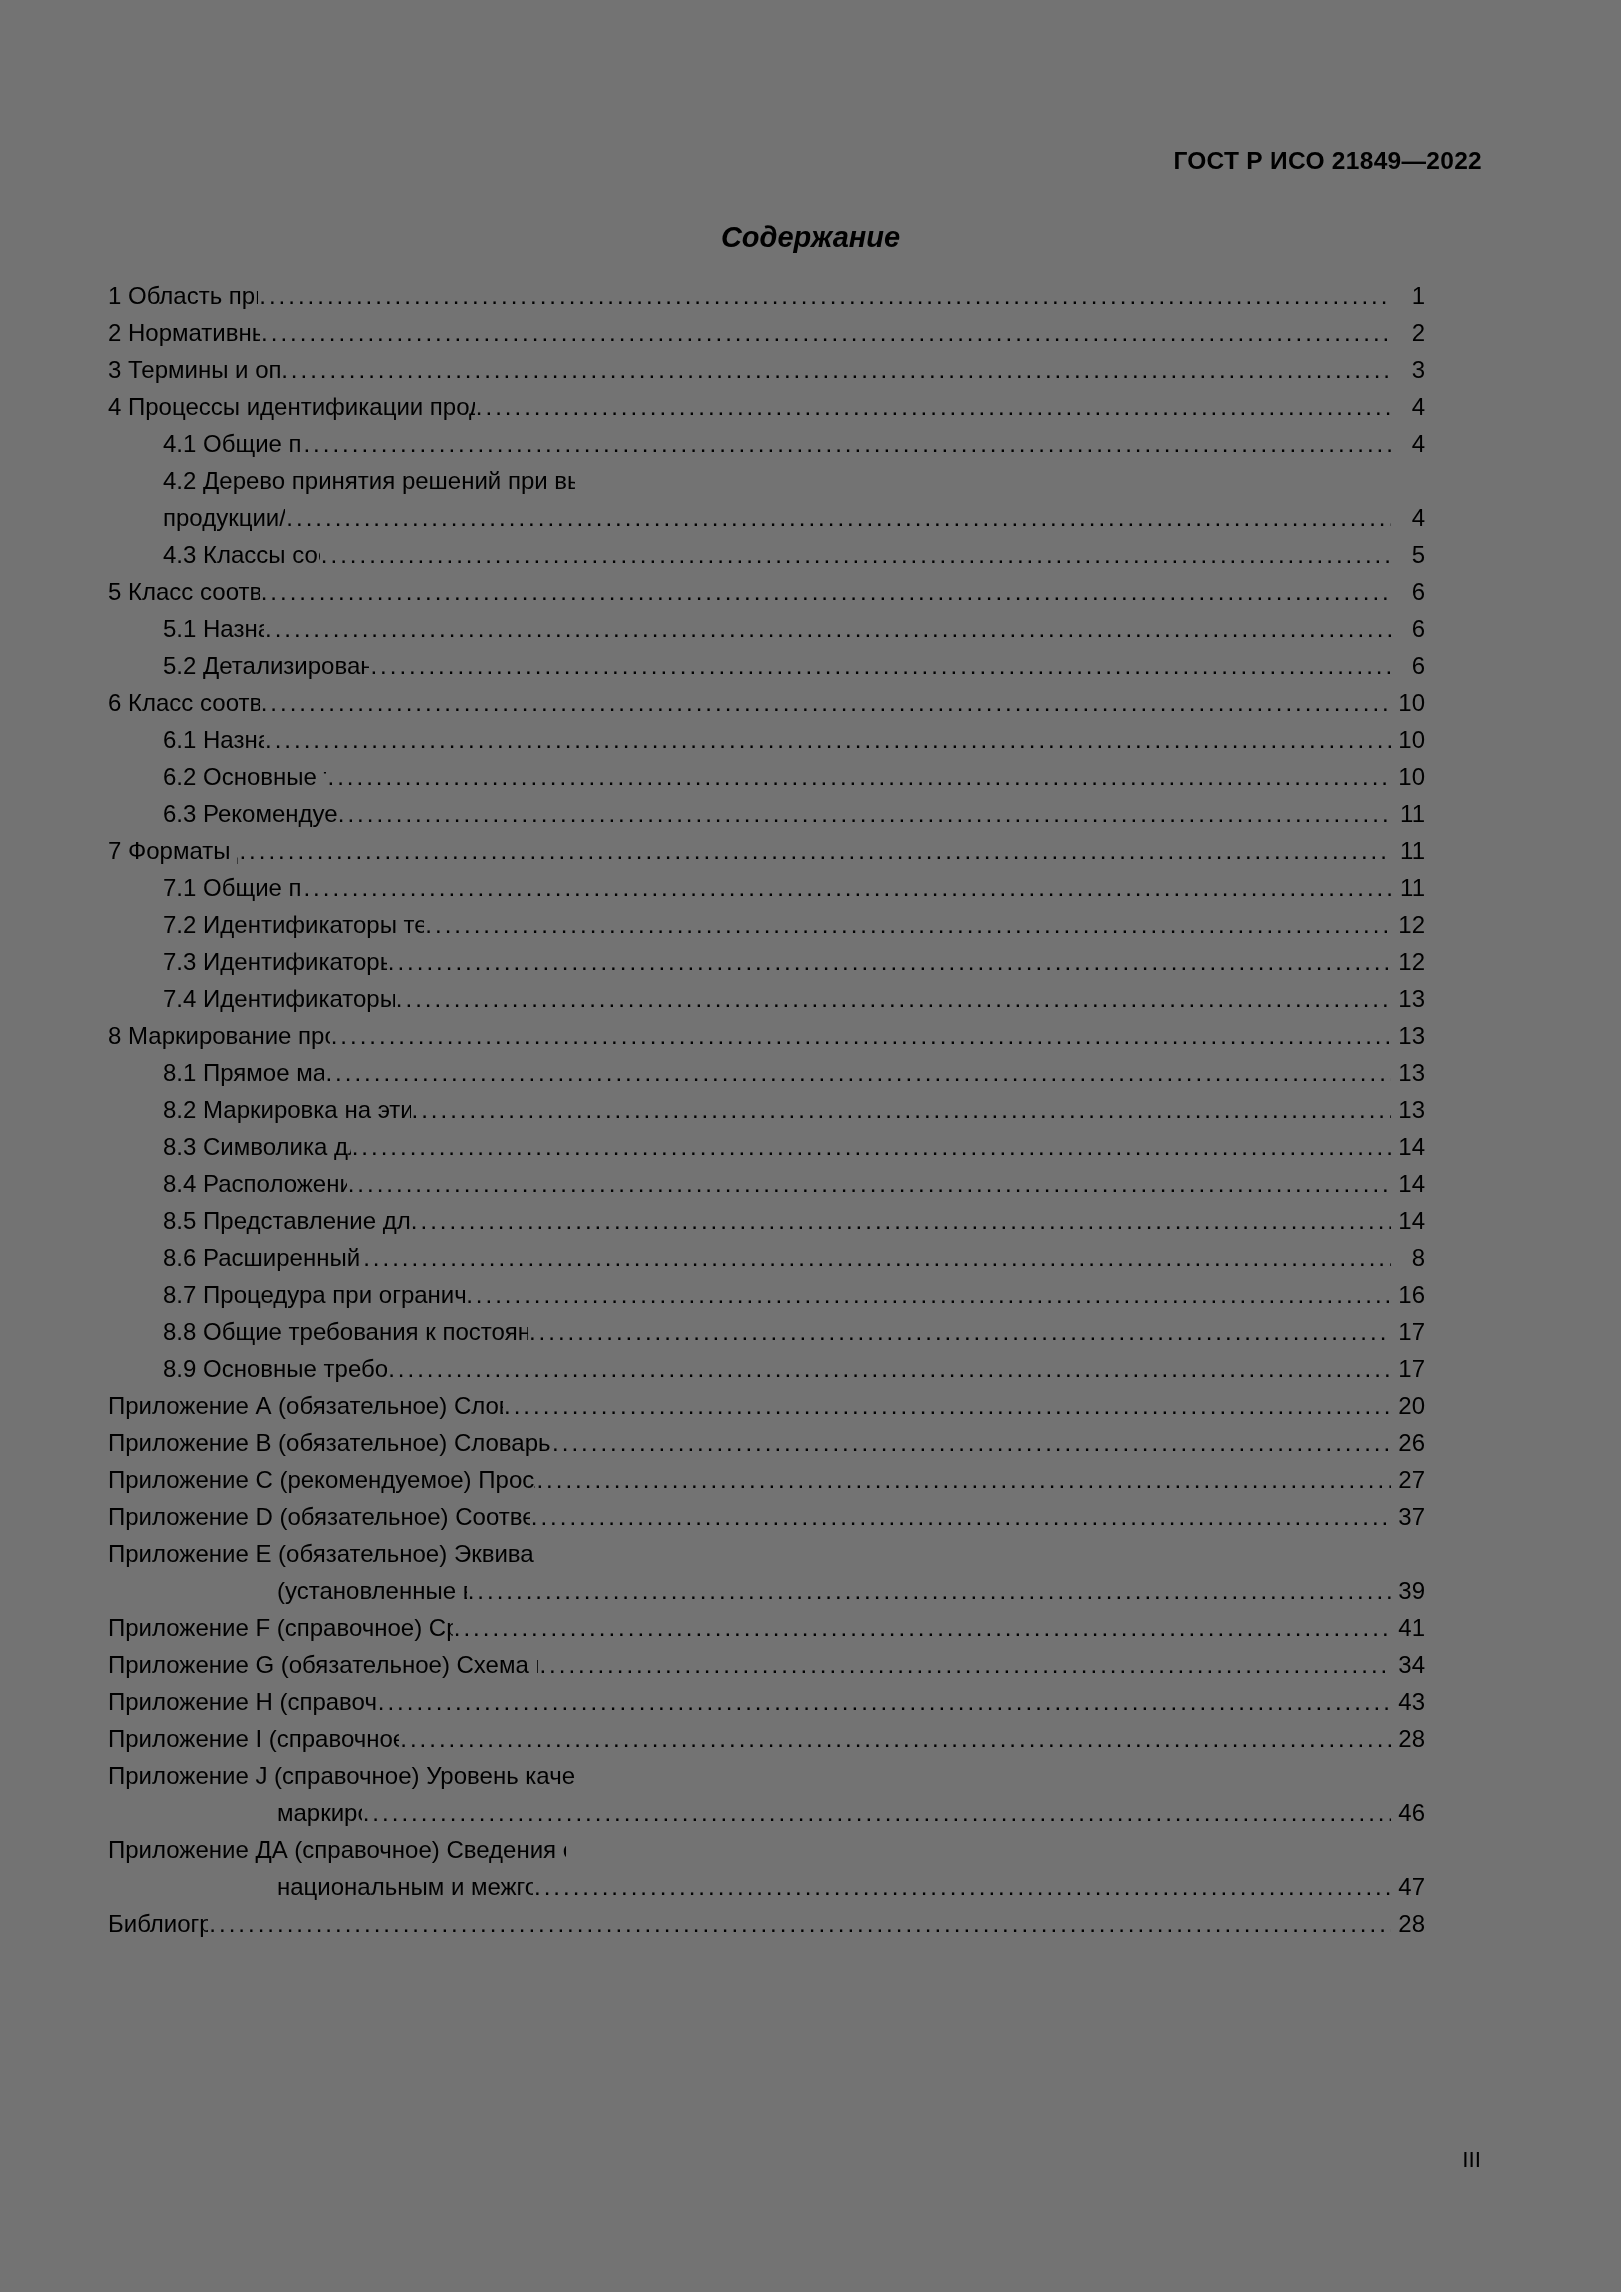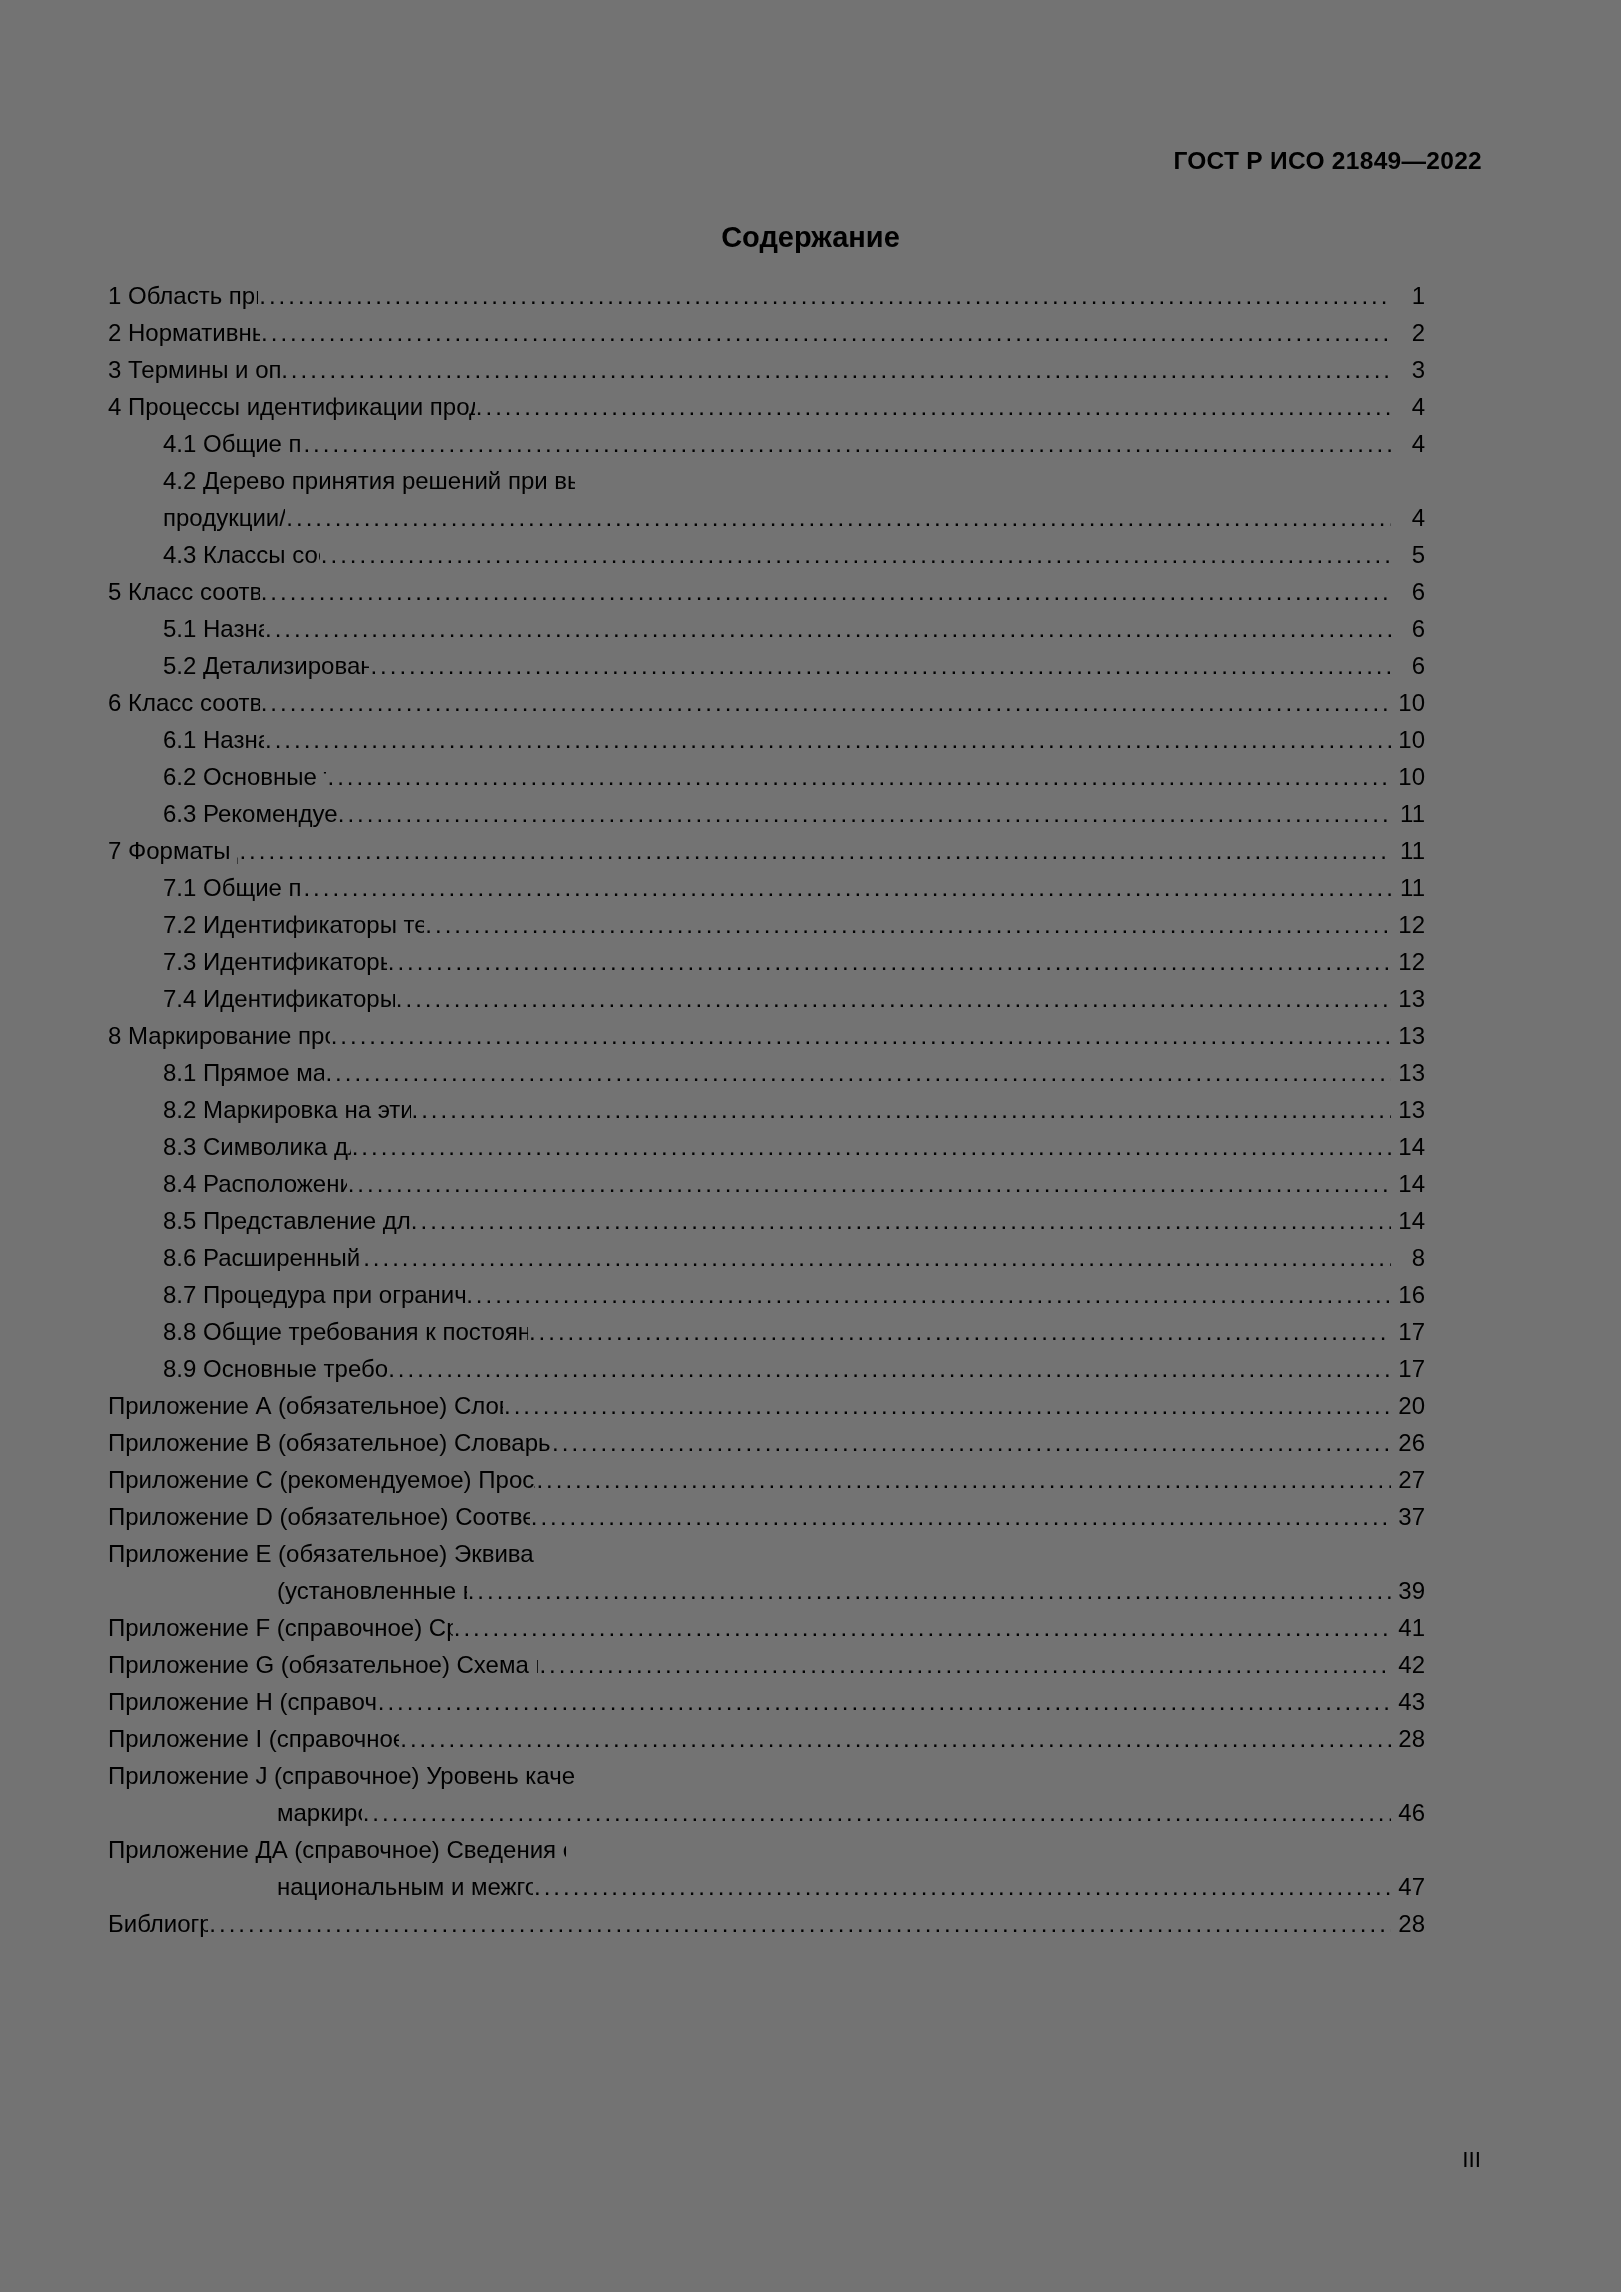--- a/index.html
+++ b/index.html
@@ -25,20 +25,21 @@
     letter-spacing: 0.3px;
   }
   .doc-title {
     position: absolute;
     top: 221px;
     left: 0;
     width: 1621px;
     text-align: center;
     font-size: 29px;
     font-weight: bold;
+    font-style: italic;
   }
   .toc {
     position: absolute;
     top: 277px;
     left: 108px;
     width: 1317px;
   }
   .toc-row {
     display: flex;
     align-items: flex-end;
@@ -271,21 +272,21 @@
         <span class="page-num">39</span>
       </div>
       <div class="toc-row lvl1">
         <span class="label">Приложение F (справочное) Сравнение способов кодирования.</span>
         <span class="dots">........................................................................................................................................................................................................</span>
         <span class="page-num">41</span>
       </div>
       <div class="toc-row lvl1">
         <span class="label">Приложение G (обязательное) Схема идентификации изделий, находящихся в запасах</span>
         <span class="dots">........................................................................................................................................................................................................</span>
-        <span class="page-num">42</span>
+        <span class="page-num">34</span>
       </div>
       <div class="toc-row lvl1">
         <span class="label">Приложение Н (справочное) Обмен данными.</span>
         <span class="dots">........................................................................................................................................................................................................</span>
         <span class="page-num">43</span>
       </div>
       <div class="toc-row lvl1">
         <span class="label">Приложение I (справочное) Радиочастотные метки</span>
         <span class="dots">........................................................................................................................................................................................................</span>
         <span class="page-num">28</span>

